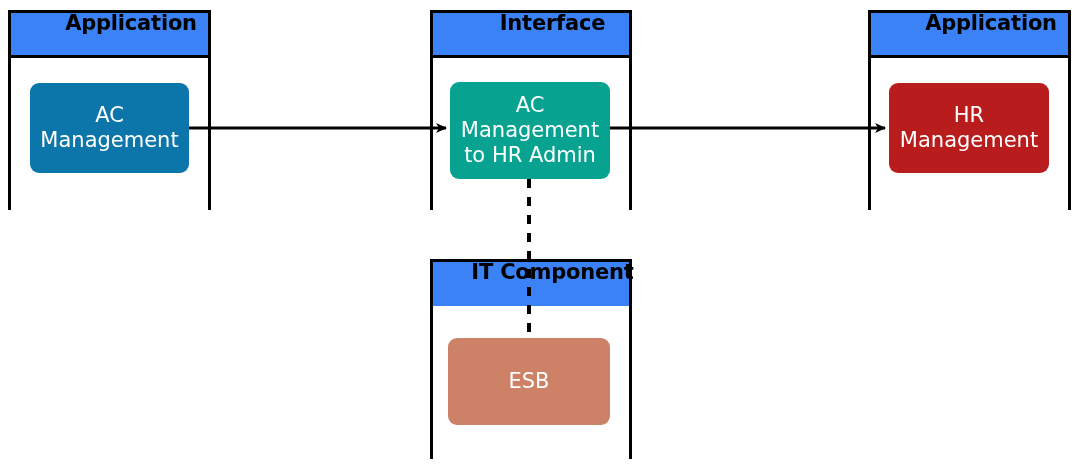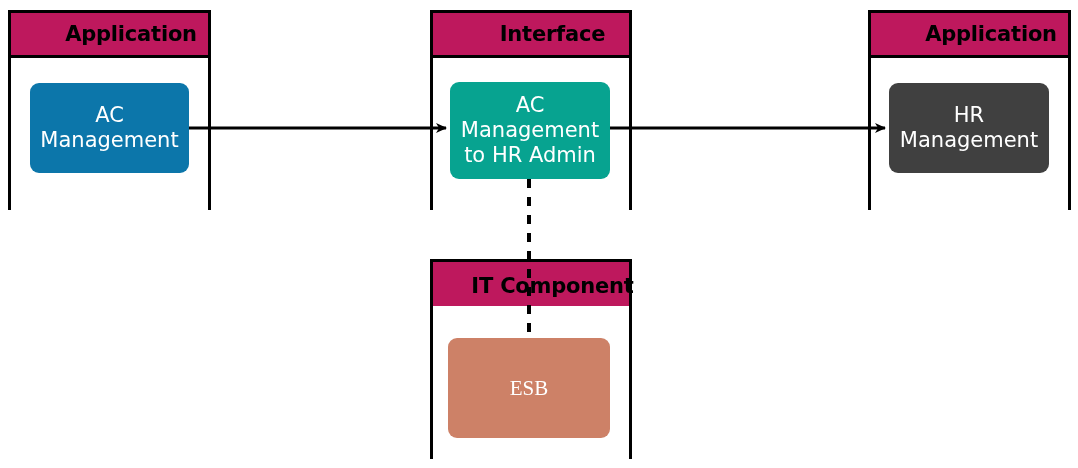--- a/index.html
+++ b/index.html
@@ -26,23 +26,22 @@
     background: #ffffff;
   }
   .panel-header {
     position: absolute;
     left: 0;
     right: 0;
     top: 0;
     box-sizing: border-box;
     border-bottom: 3px solid #000000;
     display: flex;
-    align-items: center;
     justify-content: center;
-    background: #be185d;
+    background: #3b82f6;
     padding-left: 43px;
   }
   .panel-header-label {
     font-size: 21px;
     font-weight: 700;
     color: #000000;
     letter-spacing: -0.2px;
     line-height: 1;
     white-space: nowrap;
   }
@@ -113,32 +112,32 @@
 Management
 to HR Admin</span>
   </div>
 
   <div class="panel" style="left:868px; top:10px; width:203px; height:200px;">
     <div class="panel-header" style="height:45px;">
       <span class="panel-header-label">Application</span>
     </div>
     <div class="panel-body" style="top:45px; height:152px;"></div>
   </div>
-  <div class="node" style="left:889px; top:83px; width:160px; height:90px; background:#404040;">
+  <div class="node" style="left:889px; top:83px; width:160px; height:90px; background:#b91c1c;">
     <span class="node-label">HR
 Management</span>
   </div>
 
   <div class="panel" style="left:430px; top:259px; width:202px; height:200px;">
     <div class="panel-header" style="height:52px;">
       <span class="panel-header-label">IT Component</span>
     </div>
     <div class="panel-body" style="top:44px; height:153px;"></div>
   </div>
-  <div class="node" style="left:448px; top:338px; width:162px; height:100px; background:#cd8167;font-family:Liberation Serif, serif;">
+  <div class="node" style="left:448px; top:338px; width:162px; height:87px; background:#cd8167;">
     <span class="node-label">ESB</span>
   </div>
 
   <svg class="connector-svg" viewBox="0 0 1078 468" xmlns="http://www.w3.org/2000/svg">
     <defs>
       <marker id="arrowhead" markerWidth="11" markerHeight="11" refX="10" refY="5.5" orient="auto" markerUnits="userSpaceOnUse">
         <path d="M0,0.6 L11,5.5 L0,10.4 L3.1,5.5 Z" fill="#000000"></path>
       </marker>
     </defs>
 

